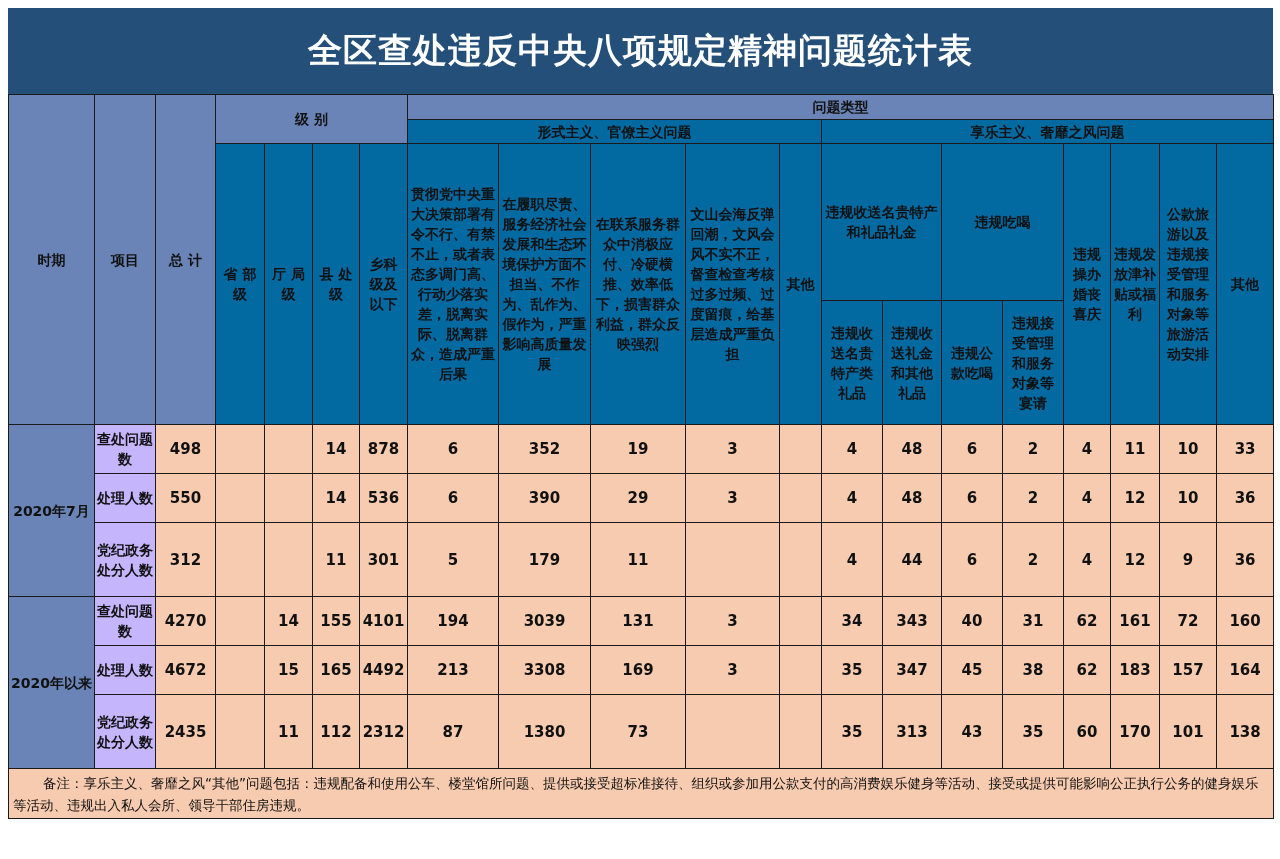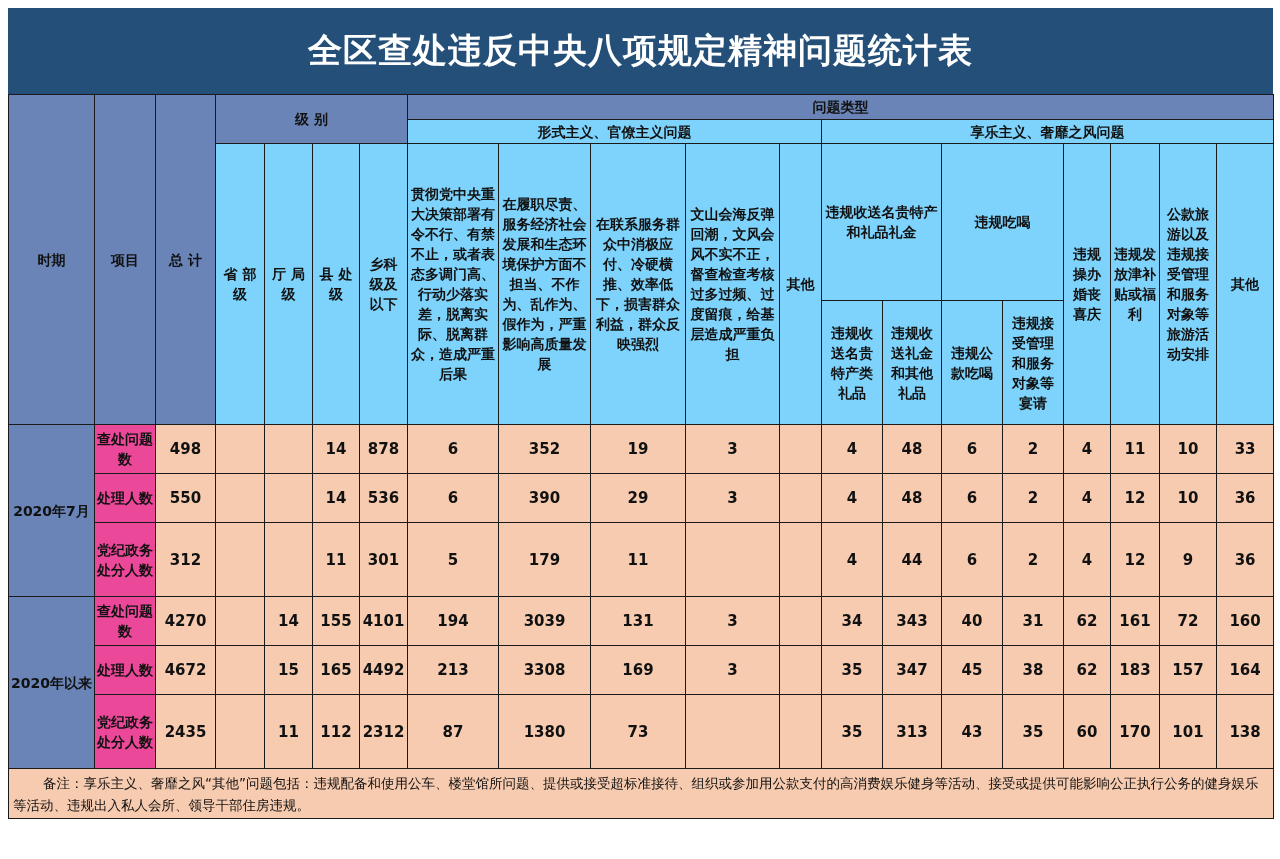--- a/index.html
+++ b/index.html
@@ -2,23 +2,23 @@
 <html><head>
 <meta charset="utf-8">
 <style>
   html,body{margin:0;padding:0;background:#ffffff;}
   body{width:1280px;height:859px;position:relative;overflow:hidden;font-family:"DejaVu Sans","Liberation Sans",sans-serif;}
   .wrap{position:absolute;left:8px;top:8px;width:1265px;}
   .banner{height:86px;background:#234f78;display:flex;align-items:center;justify-content:center;color:#ffffff;font-family:"DejaVu Serif","Liberation Serif",serif;font-weight:bold;font-size:34px;letter-spacing:1px;}
   table{border-collapse:collapse;width:1265px;table-layout:fixed;}
   td{border:1px solid #1a1a1a;text-align:center;vertical-align:middle;padding:0;font-weight:bold;color:#111;font-size:14px;line-height:20px;overflow:hidden;}
   .hd{background:#6a84b7;}
-  .sub{background:#7dd3fc;margin-left:20px;}
+  .sub{background:#0369a1;margin-left:20px;}
   .v{background:#f7cbb0;font-size:15px;}
-  .it{background:#ec4899;font-size:14px;}
+  .it{background:#c4b5fd;font-size:14px;}
   .period{background:#6a84b7;font-size:14px;margin-top:12px;}
   .vt{padding:2px 3px;}
   .note{background:#f7cbb0;font-weight:normal;text-align:left;font-size:13.5px;line-height:22px;padding:0 4px;text-indent:30px;}
 </style>
 </head>
 <body>
 
 <div class="wrap">
   <div class="banner">全区查处违反中央八项规定精神问题统计表</div>
   <table>

